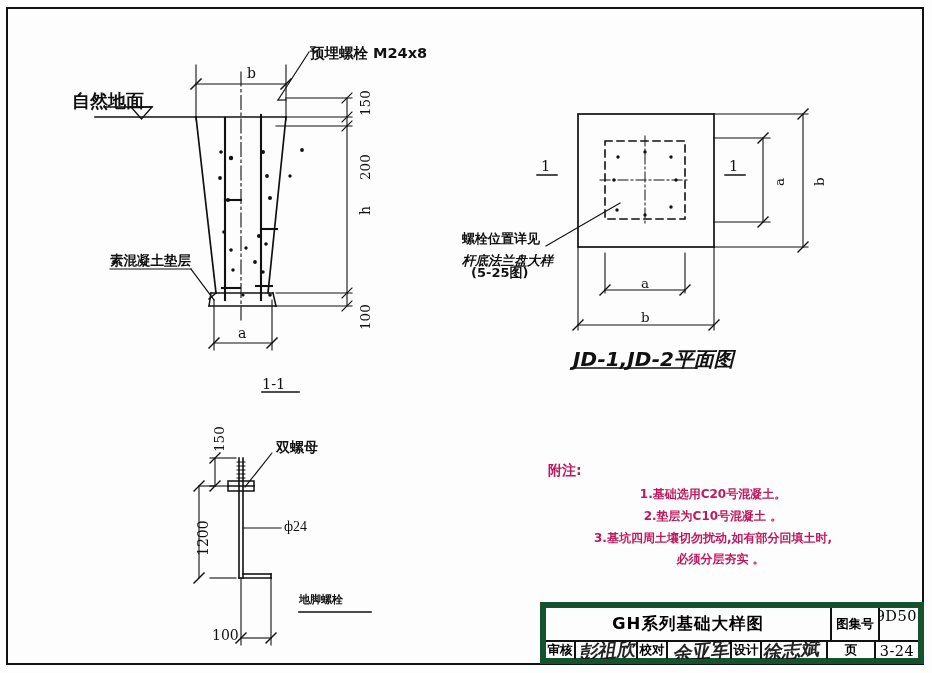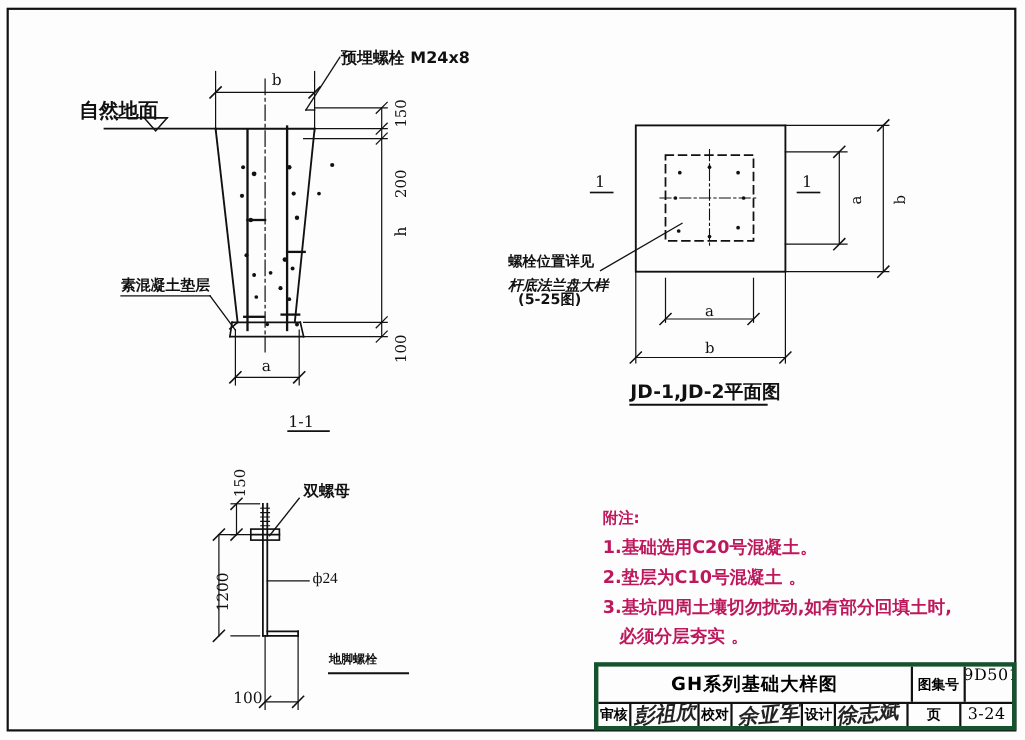--- a/index.html
+++ b/index.html
@@ -5,32 +5,32 @@
   html,body{margin:0;padding:0;background:#ffffff;}
   body{width:932px;height:673px;font-family:"DejaVu Sans","Liberation Sans",sans-serif;}
   #sheet{position:relative;width:932px;height:673px;background:#fdfdfd;overflow:hidden;}
   #border{position:absolute;left:6px;top:7px;width:918px;height:658px;border:2px solid #111;box-sizing:border-box;}
   svg{position:absolute;left:0;top:0;width:932px;height:673px;overflow:visible;}
   .lbl{position:absolute;color:#111;white-space:nowrap;line-height:1.12;}
   .cjk{font-family:"DejaVu Sans","Liberation Sans",sans-serif;font-weight:700;}
   .lat{font-family:"DejaVu Serif","Liberation Serif",serif;}
   .rot90{transform:rotate(-90deg);transform-origin:left top;}
   
-  #titleblock{position:absolute;left:540px;top:602px;width:384px;height:62px;border:4px solid #14532d;box-sizing:border-box;display:flex;flex-direction:column;}
+  #titleblock{position:absolute;left:540px;top:602px;width:384px;height:62px;border:6px solid #14532d;box-sizing:border-box;display:flex;flex-direction:column;}
   .tbrow{display:flex;flex:1;}
   .tbrow.top{border-bottom:2px solid #111;}
   .tbcell{display:flex;align-items:center;justify-content:center;box-sizing:border-box;overflow:hidden;position:relative;}
   .vline{border-right:2px solid #111;}
   .maintitle{font-size:16.5px;letter-spacing:1px;}
   .tbsmall{font-size:12.5px;}
   .tbnum{font-family:"DejaVu Serif","Liberation Serif",serif;font-size:14.5px;letter-spacing:.5px;}
   .sig{position:absolute;font-family:"DejaVu Serif","Liberation Serif",serif;font-style:italic;font-weight:700;color:#111;opacity:.92;transform:rotate(-5deg);}
   .notes{position:absolute;left:548px;top:462px;width:330px;color:#be185d;}
   .notes .hd{font-size:14px;font-weight:700;margin-bottom:7px;}
-  .notes .ln{font-size:16px;font-weight:700;margin-bottom:6px;line-height:1.32;}
+  .notes .ln{font-size:12px;font-weight:700;margin-bottom:6px;line-height:1.32;text-align:center;}
   .notes .ln2{margin-left:15px;}
 </style>
 </head>
 <body>
 
 <div id="sheet">
   <div id="border"></div>
 
   <svg viewBox="0 0 932 673">
     <g stroke="#111" fill="none" stroke-linecap="square">
@@ -265,21 +265,21 @@
   <div class="lbl cjk" style="left:462px;top:232px;font-size:13px;">螺栓位置详见</div>
   <div class="lbl cjk" style="left:462px;top:254px;font-size:13px;font-style:italic;">杆底法兰盘大样</div>
   <div class="lbl cjk" style="left:471px;top:266px;font-size:13px;">(5-25图)</div>
 
   <div class="lbl lat rot90" style="left:772px;top:186px;font-size:13.5px;">a</div>
   <div class="lbl lat rot90" style="left:812px;top:186px;font-size:13.5px;">b</div>
 
   <div class="lbl lat" style="left:641px;top:276px;font-size:13.5px;">a</div>
   <div class="lbl lat" style="left:641px;top:310px;font-size:13.5px;">b</div>
 
-  <div class="lbl cjk" style="left:573px;top:348px;font-size:17px;">JD-1,JD-2平面图</div>
+  <div class="lbl cjk" style="left:573px;top:348px;font-size:20px;font-style:italic;">JD-1,JD-2平面图</div>
 
   <div class="lbl cjk" style="left:276px;top:440px;font-size:14px;">双螺母</div>
   <div class="lbl lat" style="left:284px;top:519px;font-size:14px;font-family:Liberation Serif, serif;">ф24</div>
 
   <div class="lbl lat rot90" style="left:212px;top:452px;font-size:13.5px;">150</div>
   <div class="lbl lat rot90" style="left:196px;top:556px;font-size:14px;">1200</div>
   <div class="lbl lat" style="left:212px;top:628px;font-size:14px;">100</div>
 
   <div class="lbl cjk" style="left:299px;top:594px;font-size:11px;">地脚螺栓</div>
 

